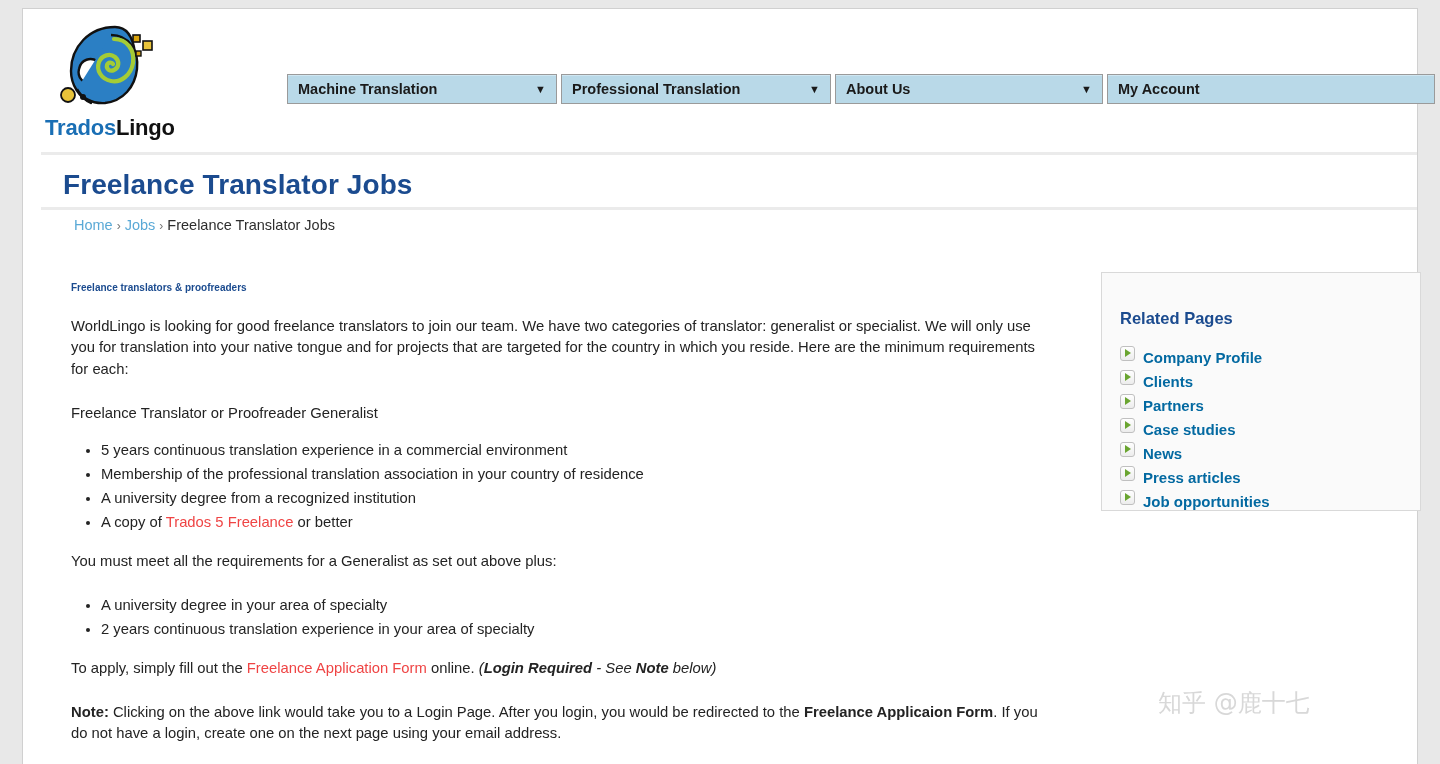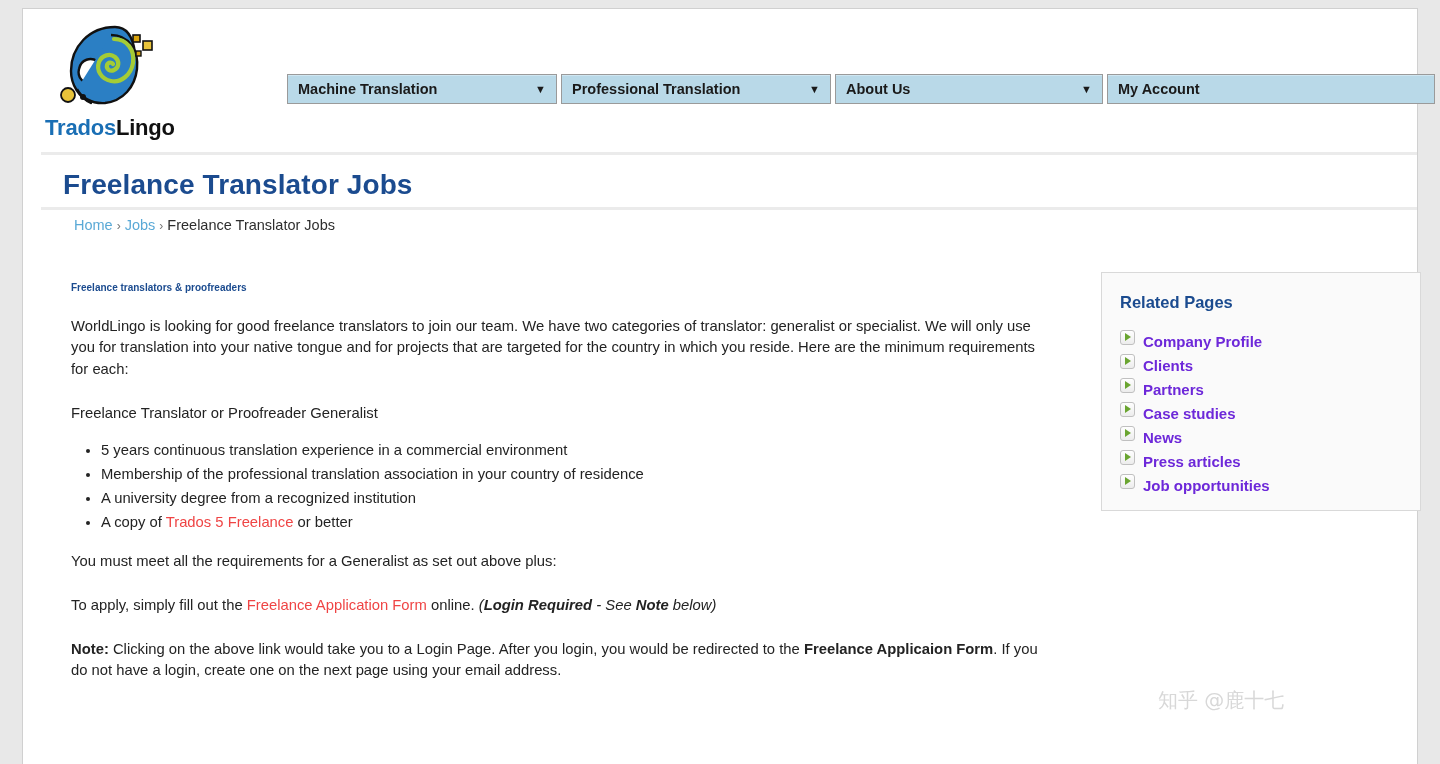--- a/index.html
+++ b/index.html
@@ -94,21 +94,21 @@
   .lead { margin-bottom:22px !important; }
   em { font-style:italic; }
   strong { font-weight:bold; }
 
   
   #sidebar {
     position:absolute; left:1078px; top:263px;
     width:320px; height:239px;
     background:#fafafa;
     border:1px solid #d9d9d9;
-    padding:20px 0 0 18px;
+    padding:36px 0 0 18px;
   }
   #sidebar h3 {
     font-size:16.5px; font-weight:bold; color:#1b4b8f;
     margin-bottom:13px;
   }
   .side-item {
     display:flex; align-items:center;
     height:24px; cursor:pointer;
   }
   .arrow-ico {
@@ -119,27 +119,27 @@
     margin-right:8px;
   }
   .arrow-ico i {
     display:block; width:0; height:0;
     border-left:6px solid #6aa530;
     border-top:4px solid transparent;
     border-bottom:4px solid transparent;
     margin-left:1px;
   }
   .side-label {
-    font-size:15px; font-weight:bold; color:#6d28d9;margin-top:9px;
+    font-size:15px; font-weight:bold; color:#0369a1;margin-top:9px;
   }
 
   
   #watermark {
     position:absolute; left:1135px; top:678px;
-    font-size:20px; color:#d8d8d8;
+    font-size:24px; color:#d8d8d8;
     font-family:"DejaVu Sans", sans-serif;
     white-space:nowrap; user-select:none;
   }
 </style>
 </head>
 <body>
 
 <div id="page">
 
   <div id="header">
@@ -199,20 +199,24 @@
     <ul>
       <li>5 years continuous translation experience in a commercial environment</li>
       <li>Membership of the professional translation association in your country of residence</li>
       <li>A university degree from a recognized institution</li>
       <li><span>A copy of </span><a>Trados 5 Freelance</a><span> or better</span></li>
     </ul>
 
 
     <p class="gap-lg">You must meet all the requirements for a Generalist as set out above plus:</p>
 
+    <ul>
+      <li>A university degree in your area of specialty</li>
+      <li>2 years continuous translation experience in your area of specialty</li>
+    </ul>
 
     <p class="gap-lg"><span>To apply, simply fill out the </span><a>Freelance Application Form</a><span> online. </span><em><span>(</span><strong>Login Required</strong><span> - </span><span>See </span><strong>Note</strong><span> below</span><span>)</span></em></p>
 
     <p><strong>Note:</strong><span> Clicking on the above link would take you to a Login Page. After you login, you would be redirected to the </span><strong>Freelance Applicaion Form</strong><span>. If you do not have a login, create one on the next page using your email address.</span></p>
   </div>
 
   <aside id="sidebar">
     <h3>Related Pages</h3>
 
     <div class="side-item">

